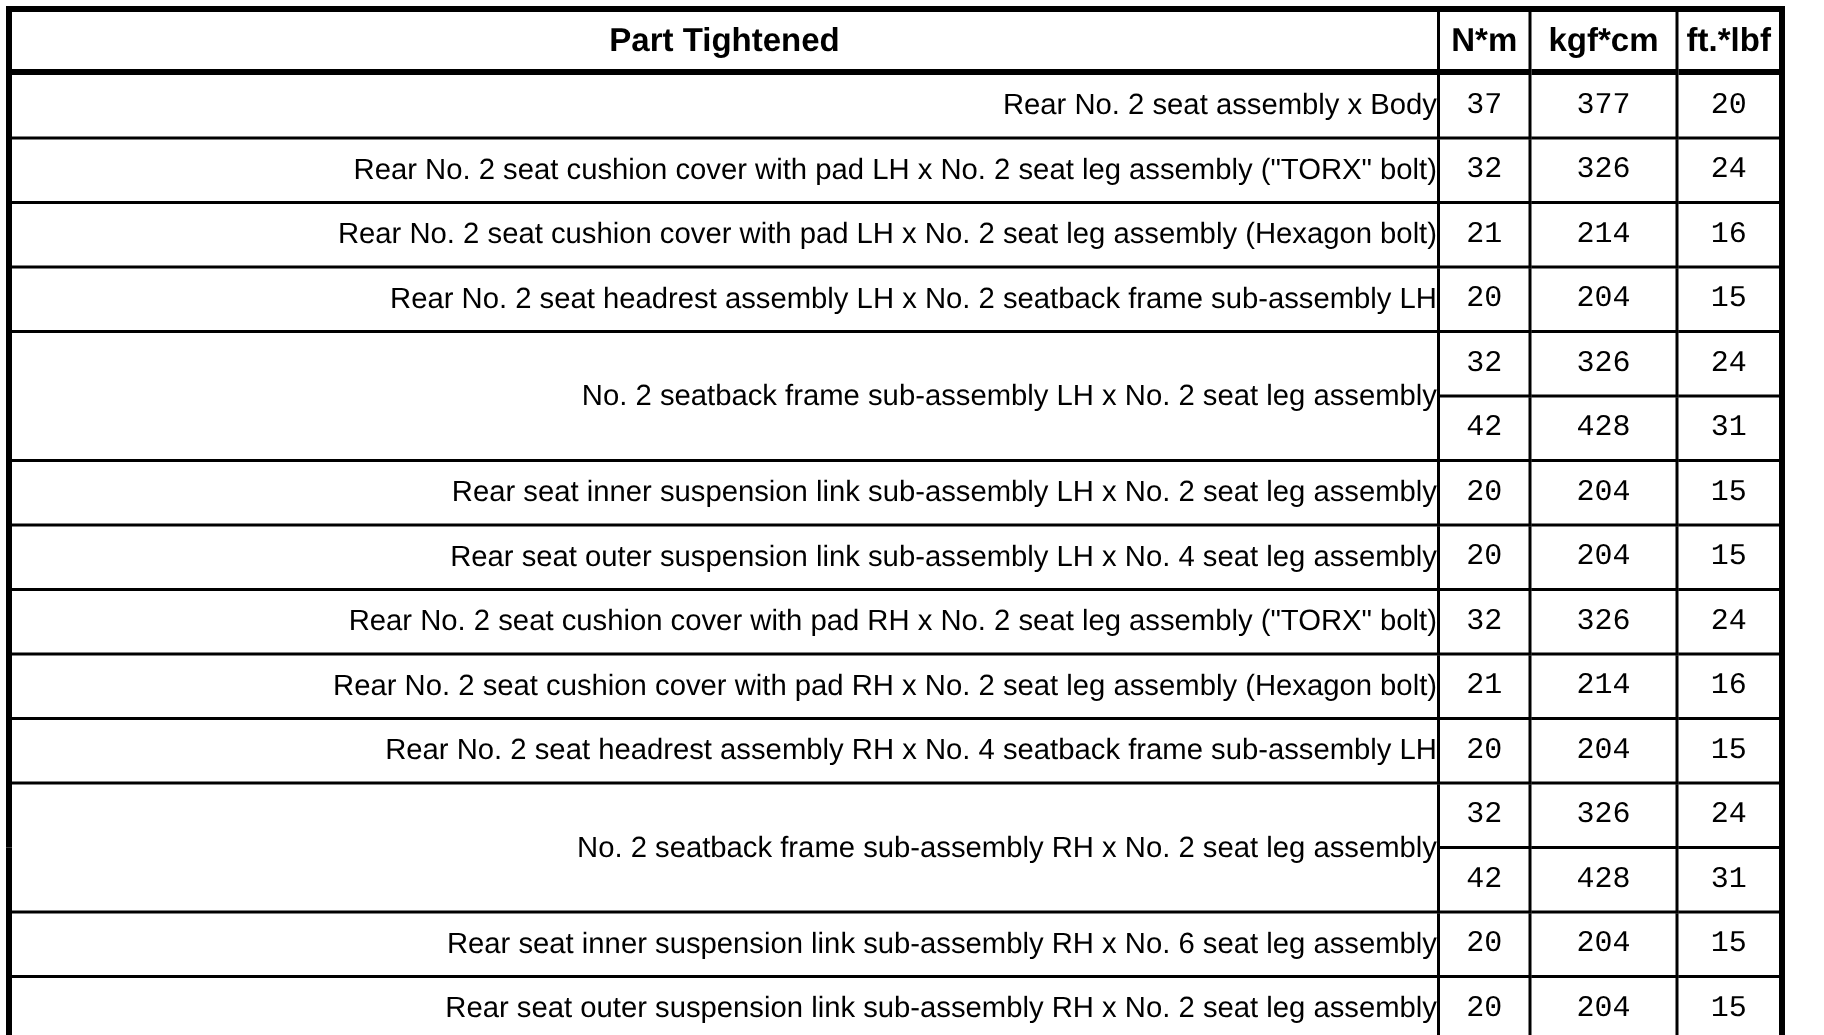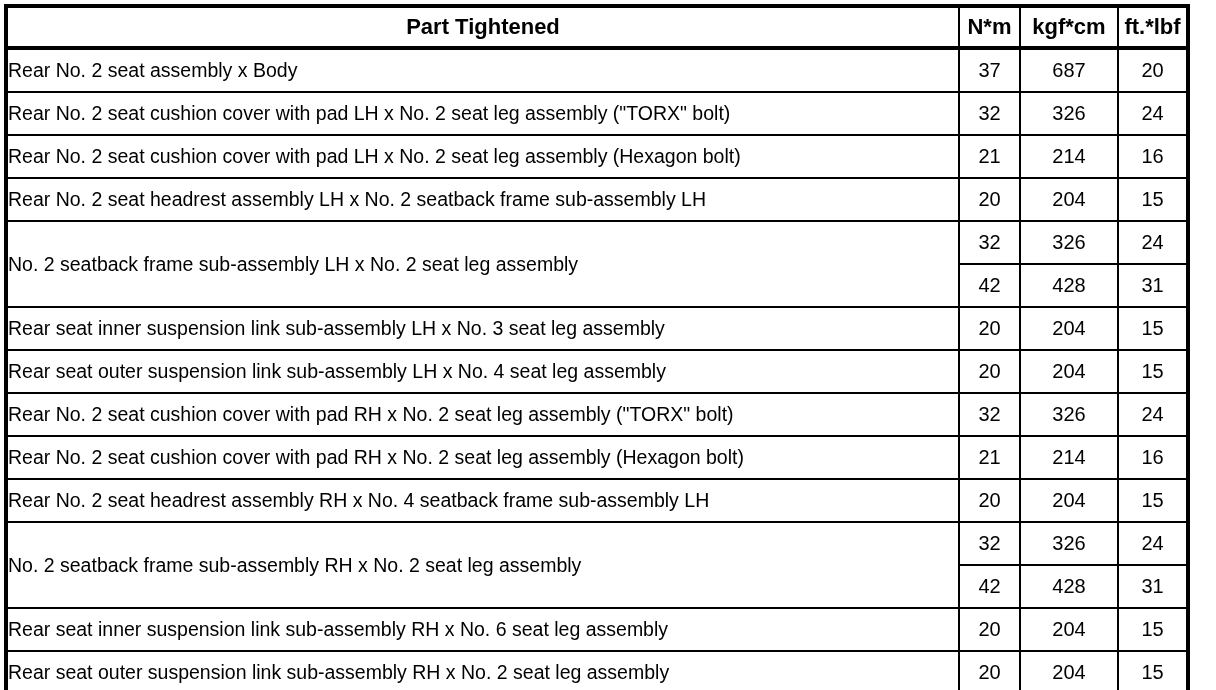--- a/index.html
+++ b/index.html
@@ -59,36 +59,37 @@
     vertical-align: middle;
     border-bottom-width: 4px;
     line-height: 1.05;
   }
   .hdr-part { text-align: center; }
 
   .cell-part {
     height: 41px;
     font-size: 19.5px;
     font-weight: normal;
-    text-align: left;
+    text-align: right;
     vertical-align: middle;
     padding-left: 7px;
     padding-right: 4px;
     line-height: 1.15;
     white-space: nowrap;
     overflow: hidden;
   }
 
   .cell-val {
     height: 41px;
     font-size: 20px;
     font-weight: normal;
     text-align: center;
     vertical-align: middle;
     line-height: 1.15;
+    font-family: Liberation Mono, monospace;
   }
 
   .cell-part.merged {
     vertical-align: middle;
   }
 </style>
 </head>
 <body>
 
 <div class="page">
@@ -105,21 +106,21 @@
         <th class="hdr-part">Part Tightened</th>
         <th>N*m</th>
         <th>kgf*cm</th>
         <th>ft.*lbf</th>
       </tr>
     </thead>
     <tbody id="table-body">
         <tr>
           <td class="cell-part" rowspan="1">Rear No. 2 seat assembly x Body</td>
           <td class="cell-val">37</td>
-          <td class="cell-val">687</td>
+          <td class="cell-val">377</td>
           <td class="cell-val">20</td>
         </tr>
         <tr>
           <td class="cell-part" rowspan="1">Rear No. 2 seat cushion cover with pad LH x No. 2 seat leg assembly ("TORX" bolt)</td>
           <td class="cell-val">32</td>
           <td class="cell-val">326</td>
           <td class="cell-val">24</td>
         </tr>
         <tr>
           <td class="cell-part" rowspan="1">Rear No. 2 seat cushion cover with pad LH x No. 2 seat leg assembly (Hexagon bolt)</td>
@@ -138,21 +139,21 @@
           <td class="cell-val">32</td>
           <td class="cell-val">326</td>
           <td class="cell-val">24</td>
         </tr>
         <tr>
           <td class="cell-val">42</td>
           <td class="cell-val">428</td>
           <td class="cell-val">31</td>
         </tr>
         <tr>
-          <td class="cell-part" rowspan="1">Rear seat inner suspension link sub-assembly LH x No. 3 seat leg assembly</td>
+          <td class="cell-part" rowspan="1">Rear seat inner suspension link sub-assembly LH x No. 2 seat leg assembly</td>
           <td class="cell-val">20</td>
           <td class="cell-val">204</td>
           <td class="cell-val">15</td>
         </tr>
         <tr>
           <td class="cell-part" rowspan="1">Rear seat outer suspension link sub-assembly LH x No. 4 seat leg assembly</td>
           <td class="cell-val">20</td>
           <td class="cell-val">204</td>
           <td class="cell-val">15</td>
         </tr>

